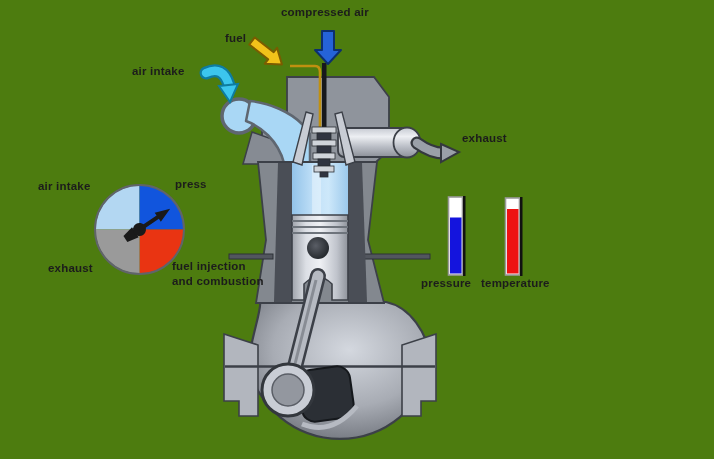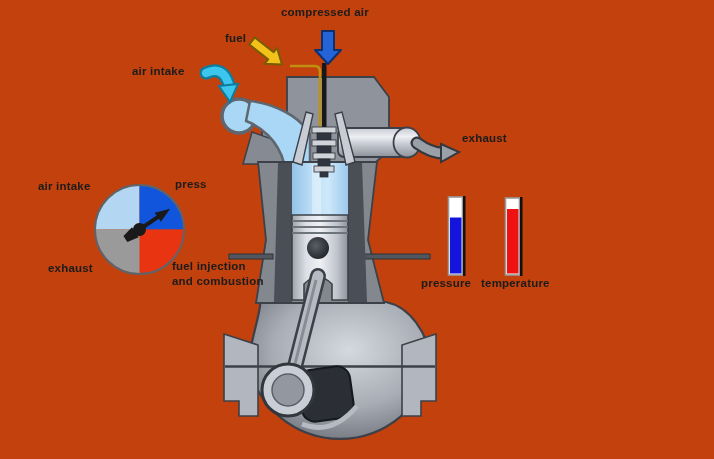--- a/index.html
+++ b/index.html
@@ -1,16 +1,16 @@
 <!DOCTYPE html>
 <html><head>
 <meta charset="utf-8">
 <style>
   html,body{margin:0;padding:0;background:#ffffff;}
-  #stage{position:relative;width:714px;height:459px;background:#c2410c;overflow:hidden;
+  #stage{position:relative;width:714px;height:459px;background:#4d7c0f;overflow:hidden;
          font-family:"Liberation Sans",sans-serif;}
   svg{display:block;}
   .lbl{font-family:"Liberation Sans",sans-serif;font-weight:bold;font-size:11.5px;fill:#1c1c1c;letter-spacing:.2px;}
 </style>
 </head>
 <body>
 
 <div id="stage">
 <svg width="714" height="459" viewBox="0 0 714 459">
   <defs>

